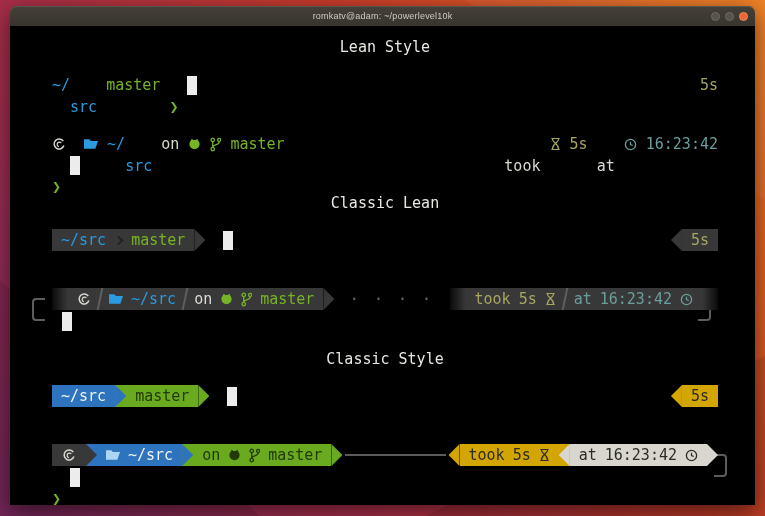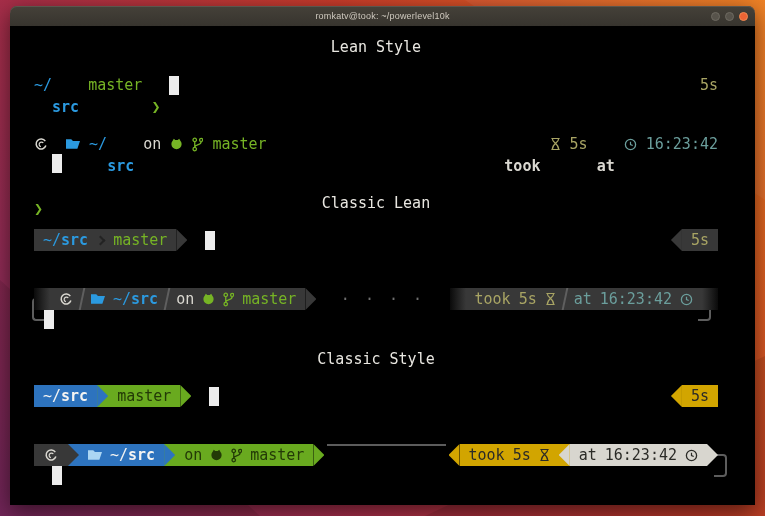--- a/index.html
+++ b/index.html
@@ -34,31 +34,31 @@
   }
   .win-controls{ position:absolute; right:7px; top:0; height:20px; display:flex; align-items:center; gap:5px; }
   .wbtn{ width:9px; height:9px; border-radius:50%; background:#57534b; border:1px solid #6e6a61; }
   .wbtn.close{ background:#ec6434; border-color:#f08a52; }
 
   .terminal{
     position:relative; width:745px; height:479px; background:#000;
   }
 
   .row{
-    position:absolute; left:24px; right:37px; height:22px;
-    display:flex; align-items:flex-start;
+    position:absolute; left:42px; right:37px; height:22px;
+    display:flex; align-items:center;
     font-size:15px; line-height:22px; color:#d6d2c8; white-space:pre;
   }
   .center{ justify-content:center; }
   .sb{ justify-content:space-between; }
   .grp{ display:flex; align-items:center; height:22px; }
 
   .blue{ color:#2b9ae0; } .green{ color:#76b425; } .olive{ color:#a8a464; }
   .teal{ color:#6b9e9c; } .white{ color:#dad8d1; } .title-text{ color:#e9e7e1; }
-  .b{ font-weight:bold;margin-top:44px; }
+  .b{ font-weight:normal;margin-top:44px; }
   .dkg{ color:#233a07; } .dk{ color:#2b2b27; } .wt{ color:#f4f4f2; }
 
   .cursor{ width:10px; height:19px; background:#ececec; flex:none; }
 
   .seg{ display:flex; align-items:center; height:22px; padding:8px 9px; gap:8px; flex:none; }
   .bg-gray{ background:#383838; } .bg-blue{ background:#2d73be; }
   .bg-green{ background:#69aa1f; } .bg-yellow{ background:#d2a500; }
   .bg-white{ background:#d8d6cf; }
   .pl{ width:11px; height:22px; flex:none; }
   .plr{ clip-path:polygon(0 0,100% 50%,0 100%); }
@@ -85,21 +85,21 @@
 </head>
 <body>
 
 <div class="desktop">
   <div class="wp-tri t1"></div>
   <div class="wp-tri t2"></div>
   <div class="wp-tri t3"></div>
 
   <div class="window">
     <div class="titlebar">
-      <span class="titlebar-text">romkatv@took: ~/powerlevel10k</span>
+      <span class="titlebar-text">romkatv@adam: ~/powerlevel10k</span>
       <span class="win-controls">
         <span class="wbtn"></span>
         <span class="wbtn"></span>
         <span class="wbtn close"></span>
       </span>
     </div>
 
     <div class="terminal">
 
       <div class="row center" style="top:10px">

